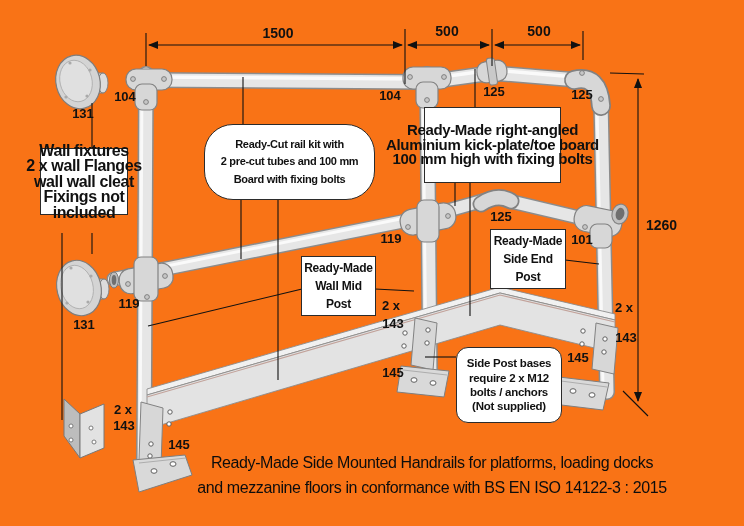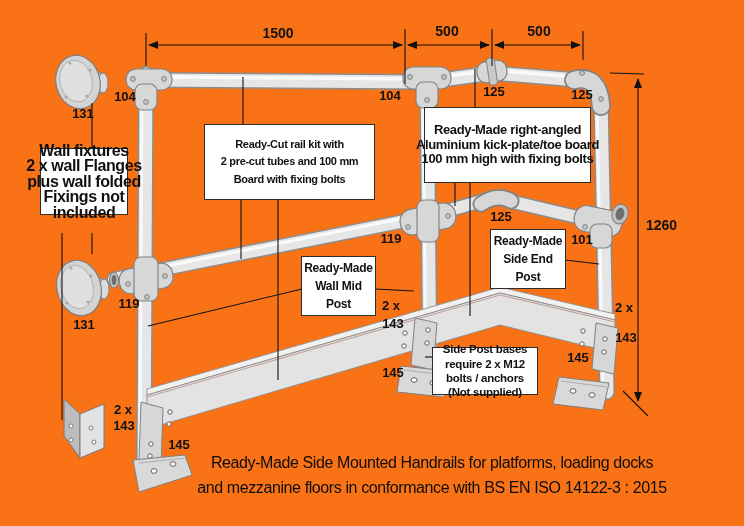--- a/index.html
+++ b/index.html
@@ -4,25 +4,25 @@
 <style>
   html,body{margin:0;padding:0;background:#fff;}
   #stage{position:relative;width:744px;height:526px;background:#f97316;overflow:hidden;
          font-family:"Liberation Sans",sans-serif;color:#111;}
   #diagram-svg{position:absolute;left:0;top:0;}
   .callout{position:absolute;box-sizing:border-box;background:#ffffff;border:1.5px solid #2b2b2b;
            display:flex;flex-direction:column;justify-content:center;align-items:center;
            text-align:center;font-weight:bold;color:#111;z-index:5;}
   .callout .cl{white-space:nowrap;}
   #box-wall{left:40px;top:148px;width:88px;height:67px;font-size:16px;line-height:15.4px;letter-spacing:-0.4px;}
-  #box-railkit{left:204px;top:124px;width:171px;height:76px;font-size:11px;line-height:17.6px;letter-spacing:-0.3px;}
-  #box-corner{left:424px;top:107px;width:167px;height:76px;font-size:13px;line-height:14.4px;letter-spacing:-0.35px;}
+  #box-railkit{left:204px;top:124px;width:171px;height:76px;font-size:11px;line-height:17.6px;letter-spacing:-0.3px;border-radius:29px;}
+  #box-corner{left:424px;top:107px;width:137px;height:76px;font-size:15px;line-height:14.4px;letter-spacing:-0.35px;}
   #box-midpost{left:301px;top:256px;width:75px;height:60px;font-size:12px;line-height:18px;letter-spacing:-0.2px;}
   #box-endpost{left:490px;top:229px;width:76px;height:60px;font-size:12px;line-height:18px;letter-spacing:-0.2px;}
-  #box-bases{left:432px;top:347px;width:106px;height:48px;font-size:11.5px;line-height:14.4px;letter-spacing:-0.25px;}
+  #box-bases{left:456px;top:347px;width:106px;height:76px;font-size:11.5px;line-height:14.4px;letter-spacing:-0.25px;border-radius:12px;}
   #title{position:absolute;left:120px;right:0;top:451px;text-align:center;font-weight:normal;
          font-size:16px;line-height:24.5px;letter-spacing:-0.4px;color:#0d0d0d;z-index:4;}
   svg text{font-family:"Liberation Sans",sans-serif;font-weight:bold;fill:#111;}
   .dimtxt{font-size:14px;}
   .parttxt{font-size:13px;}
 </style>
 </head>
 <body>
 
 <div id="stage">
@@ -243,21 +243,21 @@
     <text class="parttxt" x="626" y="342" text-anchor="middle">143</text>
     <text class="parttxt" x="179" y="449" text-anchor="middle">145</text>
     <text class="parttxt" x="393" y="377" text-anchor="middle">145</text>
     <text class="parttxt" x="578" y="362" text-anchor="middle">145</text>
   </g>
 </svg>
 
 <div class="callout" id="box-wall">
   <div class="cl">Wall fixtures</div>
   <div class="cl">2 x wall Flanges</div>
-  <div class="cl">plus wall folded</div>
+  <div class="cl">wall wall cleat</div>
   <div class="cl">Fixings not</div>
   <div class="cl">included</div>
 </div>
 
 <div class="callout" id="box-railkit">
   <div class="cl">Ready-Cut rail kit with</div>
   <div class="cl">2 pre-cut tubes and 100 mm</div>
   <div class="cl">Board  with fixing bolts</div>
 </div>
 

